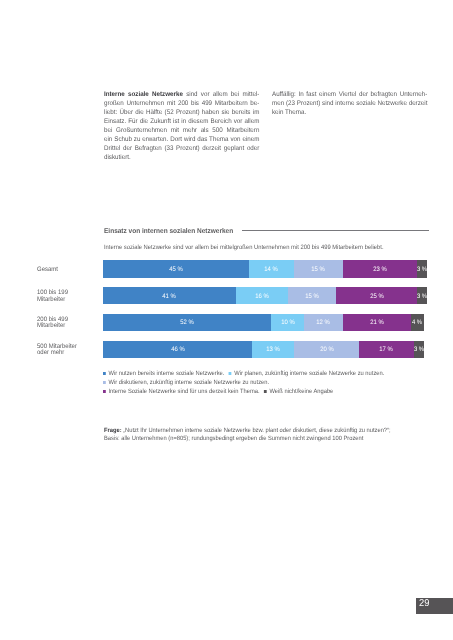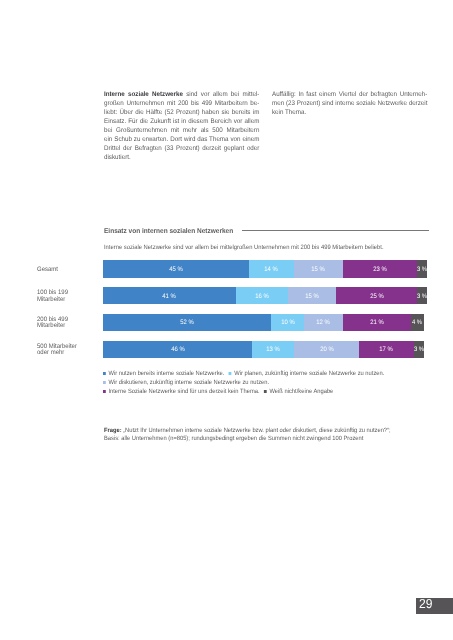--- a/index.html
+++ b/index.html
@@ -50,21 +50,21 @@
   
   .foot{position:absolute;left:103.8px;top:427.3px;font-size:6.2px;color:#5c5c5e;
         transform:scaleX(0.93);transform-origin:0 0;}
   .foot .fl{height:8.2px;line-height:8.2px;white-space:nowrap;}
   .foot b{font-weight:bold;color:#3a3a3e;}
 
   
   .pagenum{position:absolute;left:415.9px;top:597.6px;width:37.1px;height:16.8px;
            background:#565456;}
   .pagenum span{position:absolute;left:2.9px;top:1.9px;color:#ffffff;
-                font-size:13px;line-height:10px;
+                font-size:10px;line-height:10px;
                 transform:scaleX(0.93);transform-origin:0 0;}
 </style>
 </head>
 <body>
 
 <div class="page">
 
   <div class="intro">
     <div class="col l" id="col-left">
         <div class="ln"><b>Interne soziale Netzwerke</b> sind vor allem bei mittel-</div>

